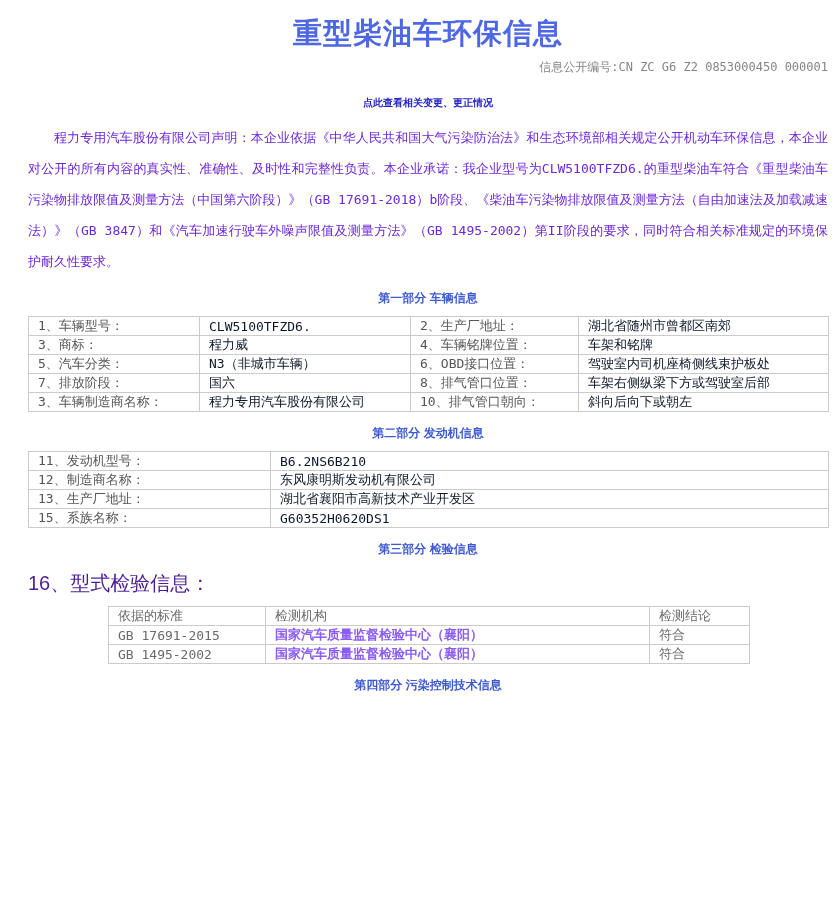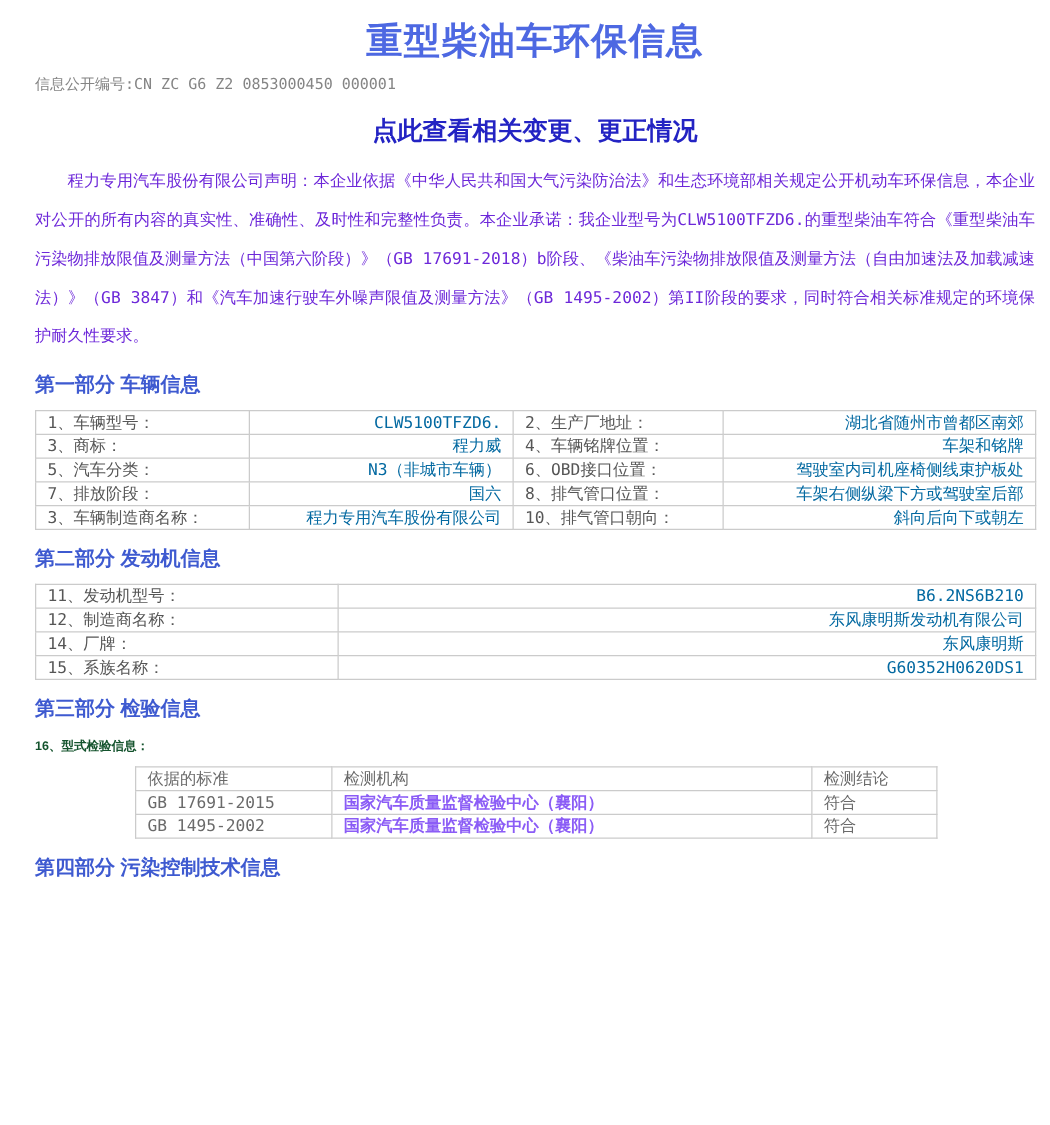--- a/index.html
+++ b/index.html
@@ -17,71 +17,72 @@
     text-align: center;
     font-size: 29px;
     line-height: 34px;
     font-weight: bold;
     color: #4d68e2;
     letter-spacing: 1px;
     font-family: "Liberation Sans", sans-serif;
   }
   .info-code {
     margin-top: 9px;
-    text-align: left;
+    text-align: right;
     font-size: 12px;
     color: #858585;
   }
   .change-link-row { margin-top: 15px; text-align: center; }
   .change-link {
-    font-size: 20px;
+    font-size: 10px;
     font-weight: bold;
     color: #2323c3;
     text-decoration: none;
     cursor: pointer;
   }
   .declaration {
     margin: 12px 0 0 0;
     font-size: 13px;
     line-height: 31px;
     color: #6d28d9;
     text-align: justify;
     text-indent: 2em;
   }
   .section-heading {
     margin: 13px 0 0 0;
-    font-size: 16px;
+    font-size: 12px;
     font-weight: bold;
     color: #3e5ad0;
     font-family: "Liberation Sans", sans-serif;
+    text-align: center;
   }
   .sub-heading {
     margin: 12px 0 0 0;
-    font-size: 10px;
-    font-weight: bold;
-    color: #14532d;
+    font-size: 20px;
+    font-weight: normal;
+    color: #4c1d95;
     font-family: "Liberation Sans", sans-serif;
   }
   table {
     border-collapse: collapse;
     table-layout: fixed;
     margin-top: 9px;
     font-size: 13px;
     color: #4a4a4a;
   }
   td {
     border: 1px solid #cbcbcb;
     height: 19px;
     padding: 0 9px;
     vertical-align: middle;
     overflow: hidden;
     white-space: nowrap;
   }
   .lbl { color: #565656; }
-  .val { color: #0369a1; text-align: right; }
+  .val { color: #0f172a; }
   .full-table { width: 800px; }
   .inspect-table { width: 641px; margin-left: 80px; }
   .inspect-table td { color: #6a6a6a; }
   .agency-link {
     color: #8b5cf6;
     font-weight: bold;
     text-decoration: none;
     cursor: pointer;
   }
 </style>
@@ -149,22 +150,22 @@
     <tbody>
       <tr>
         <td class="lbl">11、发动机型号：</td>
         <td class="val">B6.2NS6B210</td>
       </tr>
       <tr>
         <td class="lbl">12、制造商名称：</td>
         <td class="val">东风康明斯发动机有限公司</td>
       </tr>
       <tr>
-        <td class="lbl">14、厂牌：</td>
-        <td class="val">东风康明斯</td>
+        <td class="lbl">13、生产厂地址：</td>
+        <td class="val">湖北省襄阳市高新技术产业开发区</td>
       </tr>
       <tr>
         <td class="lbl">15、系族名称：</td>
         <td class="val">G60352H0620DS1</td>
       </tr>
     </tbody>
   </table>
 
   <h2 class="section-heading">第三部分 检验信息</h2>
   <h3 class="sub-heading">16、型式检验信息：</h3>

